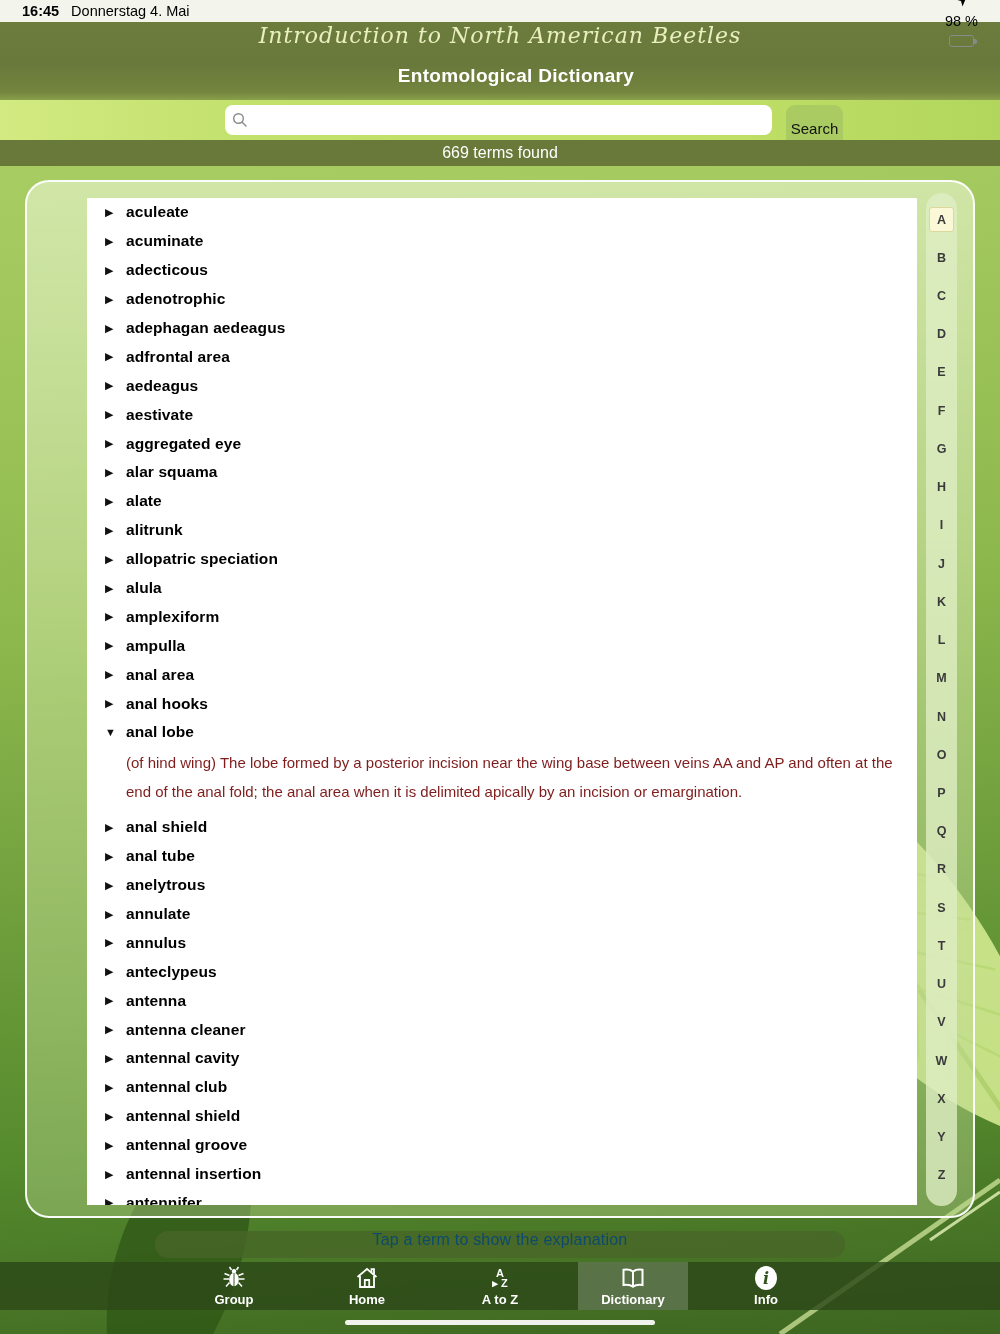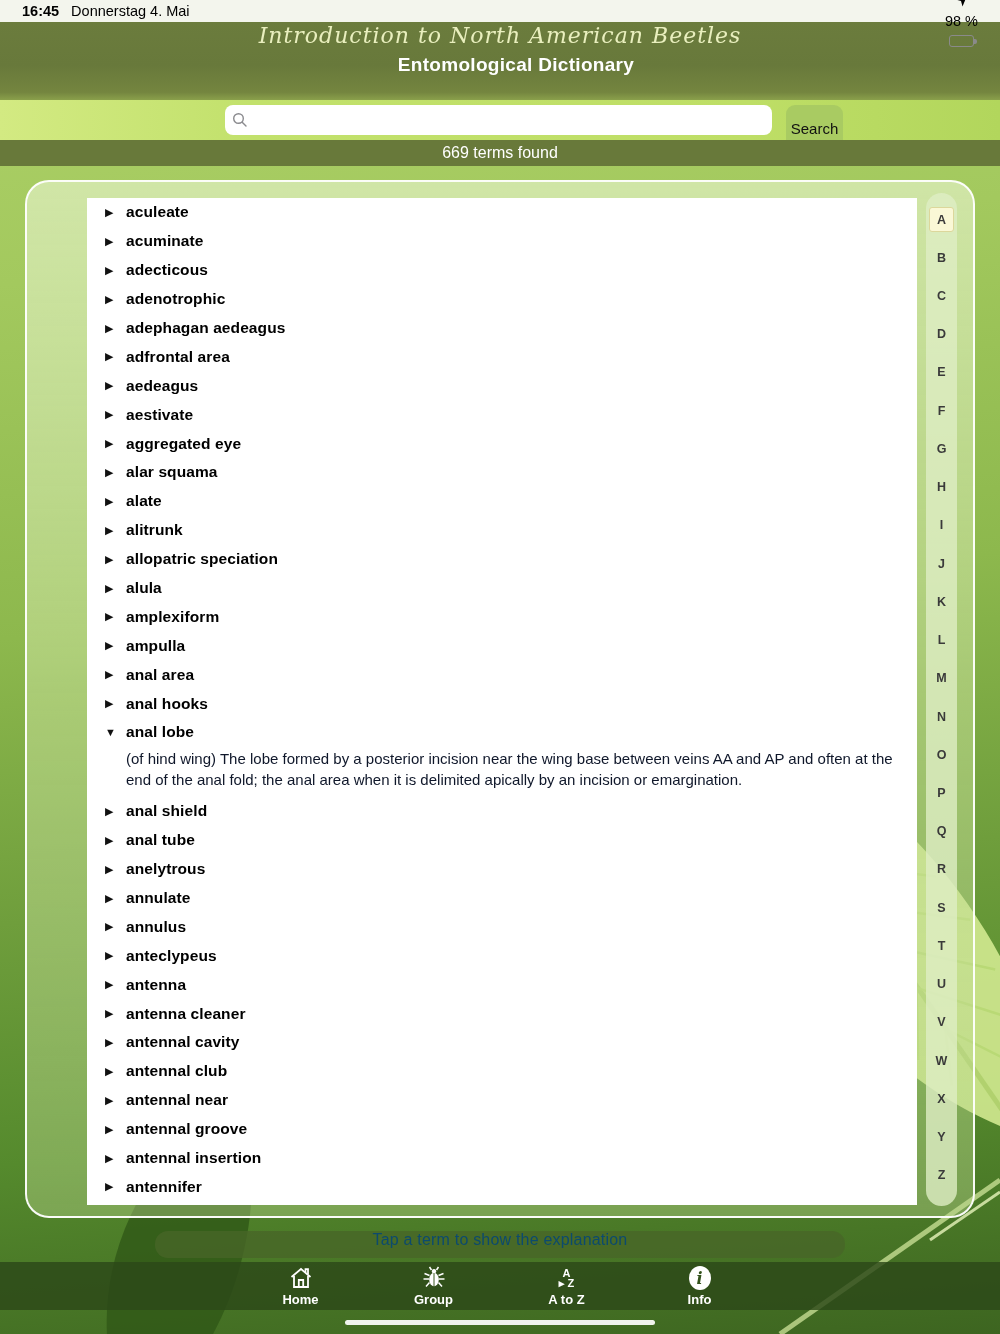--- a/index.html
+++ b/index.html
@@ -26,21 +26,21 @@
   
   .app-header{
     position:absolute; top:22px; left:0; width:1000px; height:78px; z-index:20;
     background:linear-gradient(180deg,#6b7c3d 0%,#68793b 55%,#74853f 90%,#8aa04b 100%);
     text-align:center;
   }
   .app-title{
     font-family:"DejaVu Serif", serif; font-style:italic;
     color:#e9efbe; font-size:22px; letter-spacing:1px; padding-top:1px;
   }
-  .screen-title{ color:#fff; font-weight:700; font-size:19px; margin-top:6px; letter-spacing:.3px;padding-left:32px;}
+  .screen-title{ color:#fff; font-weight:700; font-size:19px; margin-top:17px; letter-spacing:.3px;padding-left:32px;}
   
   .search-band{
     position:absolute; top:100px; left:0; width:1000px; height:40px; z-index:20;
     background:linear-gradient(90deg,#d3ea82 0%,#c2e16c 25%,#bede66 75%,#b2d65c 100%);
     display:flex; align-items:center;
   }
   .search-input-wrap{
     position:absolute; left:225px; top:5px; width:547px; height:30px;
     background:#fff; border-radius:8px; display:flex; align-items:center; padding-left:7px;
   }
@@ -62,21 +62,21 @@
     background:linear-gradient(180deg,rgba(228,242,200,.68) 0%,rgba(205,228,160,.5) 50%,rgba(185,214,140,.42) 100%);
   }
   .terms-list{
     position:absolute; left:60px; top:16px; width:830px; height:1007px;
     background:#fff; overflow:hidden;
   }
   .term-row{ height:28.9px; display:flex; align-items:center; padding-left:18px; cursor:pointer;}
   .tri{ width:21px; font-size:11px; color:#111; flex:0 0 21px; }
   .term-label{ font-weight:700; font-size:15.5px; color:#000; letter-spacing:.1px;}
   .term-definition{
-    margin:1px 20px 7px 39px; font-size:15px; line-height:21px; color:#0f172a; font-weight:400;
+    margin:1px 20px 7px 39px; font-size:15px; line-height:29px; color:#7f1d1d; font-weight:400;
   }
   
   .alphabet-index{
     position:absolute; left:926px; top:193px; width:31px; height:1013px; z-index:15;
     background:rgba(222,238,196,.8); border-radius:16px;
     display:flex; flex-direction:column; justify-content:space-between; align-items:center;
     padding:14px 0 18px 0;
   }
   .letter{
     width:25px; height:25px; display:flex; align-items:center; justify-content:center;
@@ -287,21 +287,21 @@
       <div class="term-row">
         <span class="tri">▶</span>
         <span class="term-label">antennal cavity</span>
       </div>
       <div class="term-row">
         <span class="tri">▶</span>
         <span class="term-label">antennal club</span>
       </div>
       <div class="term-row">
         <span class="tri">▶</span>
-        <span class="term-label">antennal near</span>
+        <span class="term-label">antennal shield</span>
       </div>
       <div class="term-row">
         <span class="tri">▶</span>
         <span class="term-label">antennal groove</span>
       </div>
       <div class="term-row">
         <span class="tri">▶</span>
         <span class="term-label">antennal insertion</span>
       </div>
       <div class="term-row">
@@ -341,53 +341,64 @@
   </div>
 
 <div class="hint-bar">
   <span>Tap a term to show the explanation</span>
 </div>
 
 <div class="tab-bar">
   <div class="tab">
     <div class="tab-inner">
       <span class="ticon">
-        <svg width="24" height="24" viewBox="0 0 24 24" fill="none" stroke="#fff" stroke-width="1.8">
-          <path d="M2.5 11 L12 3 L21.5 11"></path>
-          <path d="M16.5 6.2 V3.2 H19 V8.2"></path>
-          <path d="M5 10 V21 H19 V10"></path>
-          <path d="M9.8 21 V14 H14.2 V21"></path>
-        </svg>
-      </span>
-      <span class="tab-label">Home</span>
-    </div>
-  </div>
-  <div class="tab">
-    <div class="tab-inner">
-      <span class="ticon">
         <svg width="24" height="24" viewBox="0 0 24 24">
           <g stroke="#fff" stroke-width="1.5" fill="none">
             <path d="M9.5 4 L7.5 1 M14.5 4 L16.5 1"></path>
             <path d="M7.5 9.5 L2.5 7.5 M7.3 13 L1.5 13 M7.5 16.5 L4 20.5"></path>
             <path d="M16.5 9.5 L21.5 7.5 M16.7 13 L22.5 13 M16.5 16.5 L20 20.5"></path>
           </g>
           <circle cx="12" cy="5.2" r="2.2" fill="#fff"></circle>
           <ellipse cx="12" cy="13.5" rx="4.8" ry="6.8" fill="#fff"></ellipse>
           <path d="M12 7 V20.5" stroke="#3c5a22" stroke-width="1"></path>
         </svg>
       </span>
       <span class="tab-label">Group</span>
     </div>
   </div>
   <div class="tab">
     <div class="tab-inner">
       <span class="ticon">
+        <svg width="24" height="24" viewBox="0 0 24 24" fill="none" stroke="#fff" stroke-width="1.8">
+          <path d="M2.5 11 L12 3 L21.5 11"></path>
+          <path d="M16.5 6.2 V3.2 H19 V8.2"></path>
+          <path d="M5 10 V21 H19 V10"></path>
+          <path d="M9.8 21 V14 H14.2 V21"></path>
+        </svg>
+      </span>
+      <span class="tab-label">Home</span>
+    </div>
+  </div>
+  <div class="tab">
+    <div class="tab-inner">
+      <span class="ticon">
         <span class="atoz">A<br>▸&nbsp;Z</span>
       </span>
       <span class="tab-label">A to Z</span>
+    </div>
+  </div>
+  <div class="tab active">
+    <div class="tab-inner">
+      <span class="ticon">
+        <svg width="26" height="24" viewBox="0 0 26 24" fill="none" stroke="#fff" stroke-width="2">
+          <path d="M13 5.5 C10.8 3.8 7.5 3.2 3.5 3.8 V19 C7.5 18.4 10.8 19 13 20.7 C15.2 19 18.5 18.4 22.5 19 V3.8 C18.5 3.2 15.2 3.8 13 5.5 Z"></path>
+          <path d="M13 5.5 V20.7"></path>
+        </svg>
+      </span>
+      <span class="tab-label">Dictionary</span>
     </div>
   </div>
   <div class="tab">
     <div class="tab-inner">
       <span class="ticon">
           <span class="info-circle">i</span>
         </span>
       <span class="tab-label">Info</span>
     </div>
   </div>

